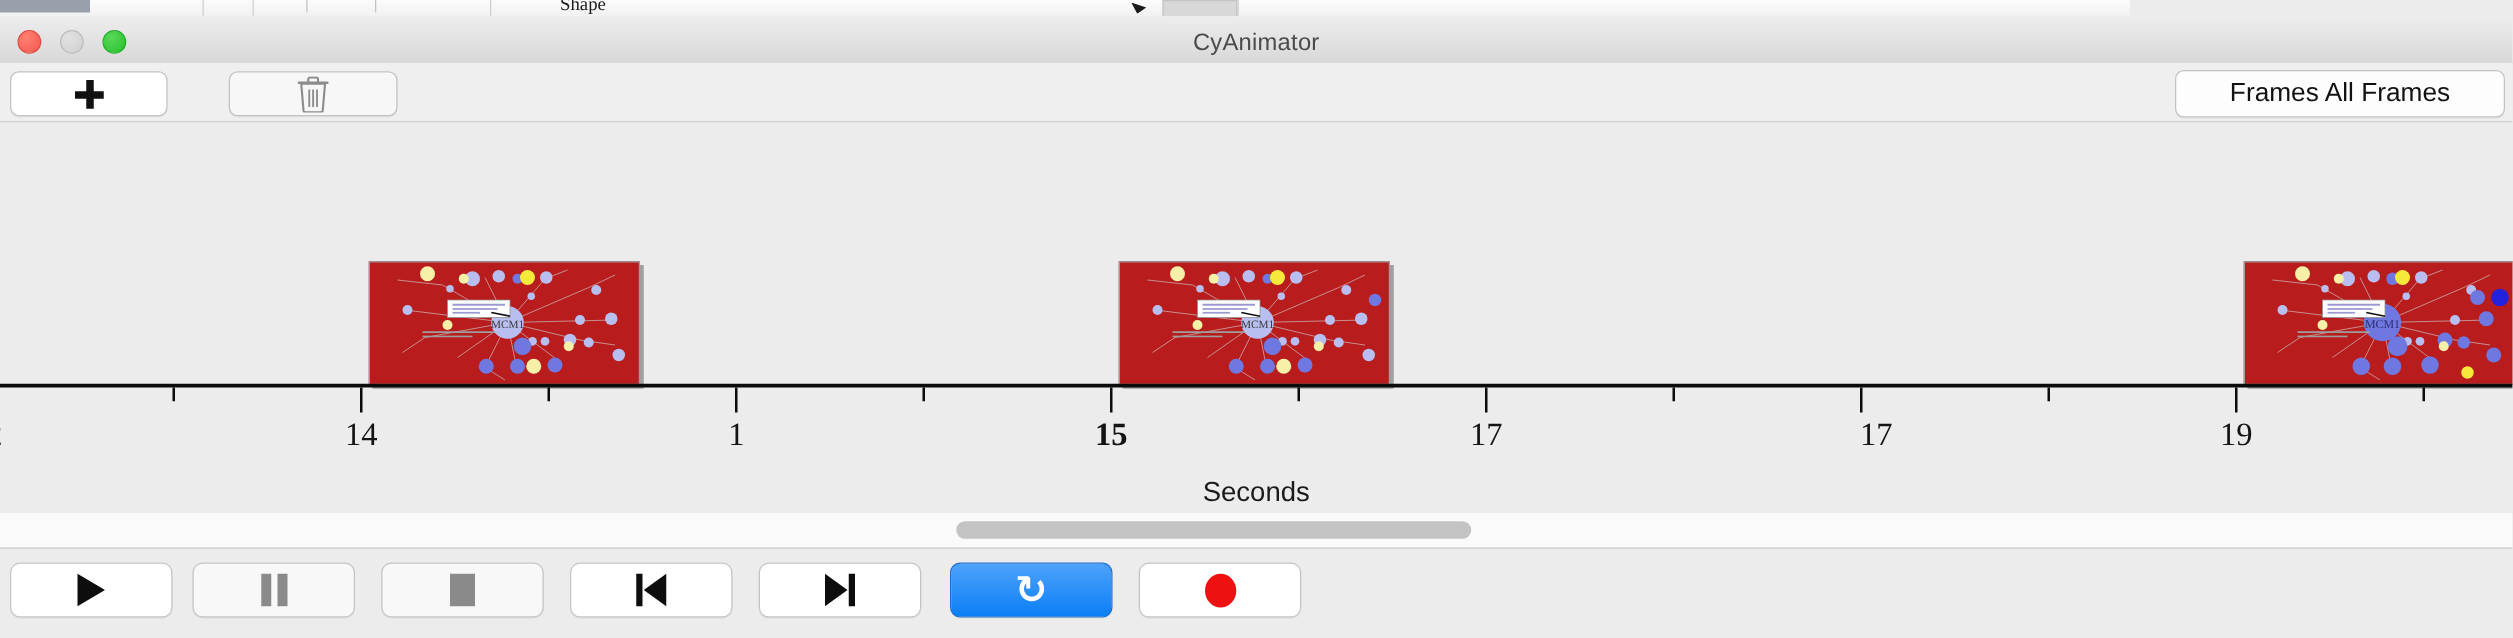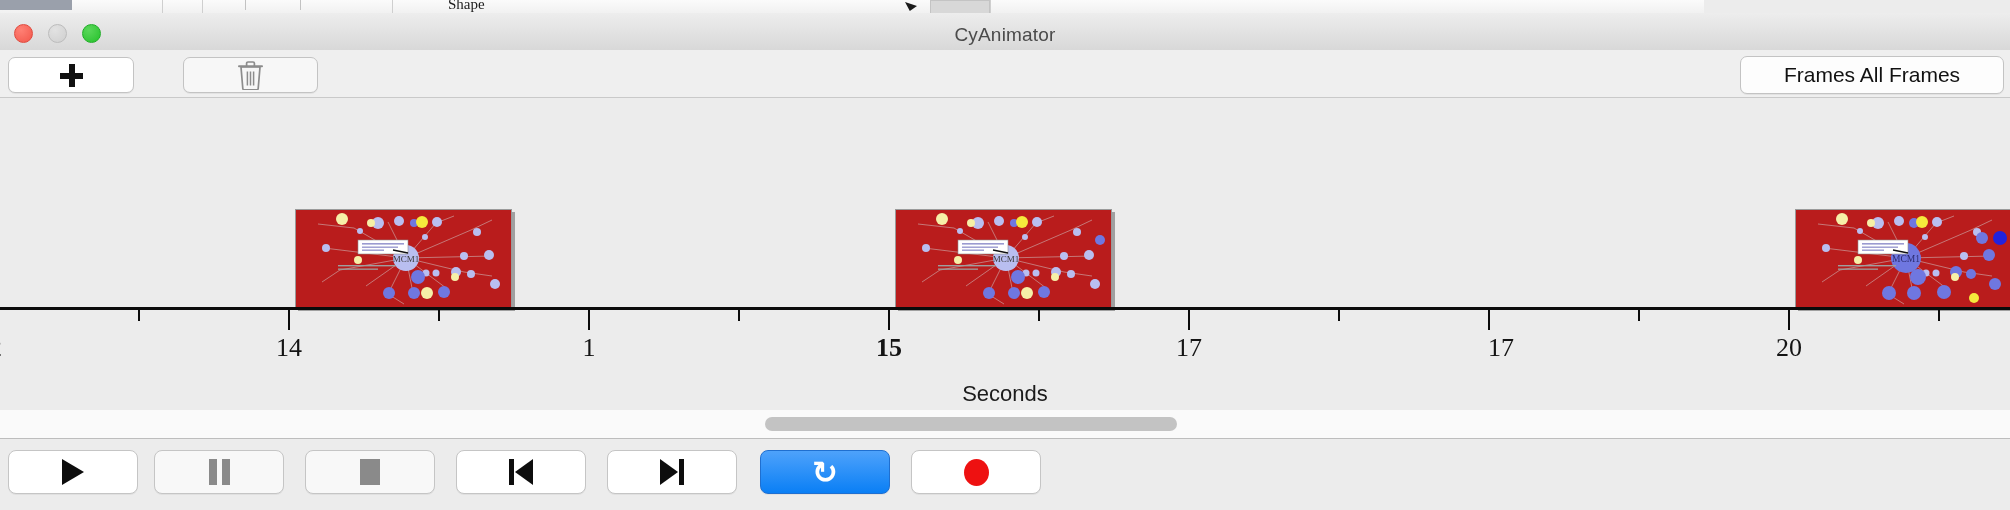--- a/index.html
+++ b/index.html
@@ -336,21 +336,21 @@
       <div class="tick min" style="left:1638px;"></div>
       <div class="tick maj" style="left:1788px;"></div>
       <div class="tick min" style="left:1938px;"></div>
 
       <div class="tlab" style="left:-11px;">12</div>
       <div class="tlab" style="left:289px;">14</div>
       <div class="tlab" style="left:589px;">1</div>
       <div class="tlab" style="left:889px;font-weight:bold;">15</div>
       <div class="tlab" style="left:1189px;">17</div>
       <div class="tlab" style="left:1489px;margin-left:12px;">17</div>
-      <div class="tlab" style="left:1789px;">20</div>
+      <div class="tlab" style="left:1789px;">19</div>
 
       <div class="axis-title">Seconds</div>
     </div>
   </div>
 
   <div class="hscroll">
     <div class="thumb"></div>
   </div>
 
   <div class="transport">

